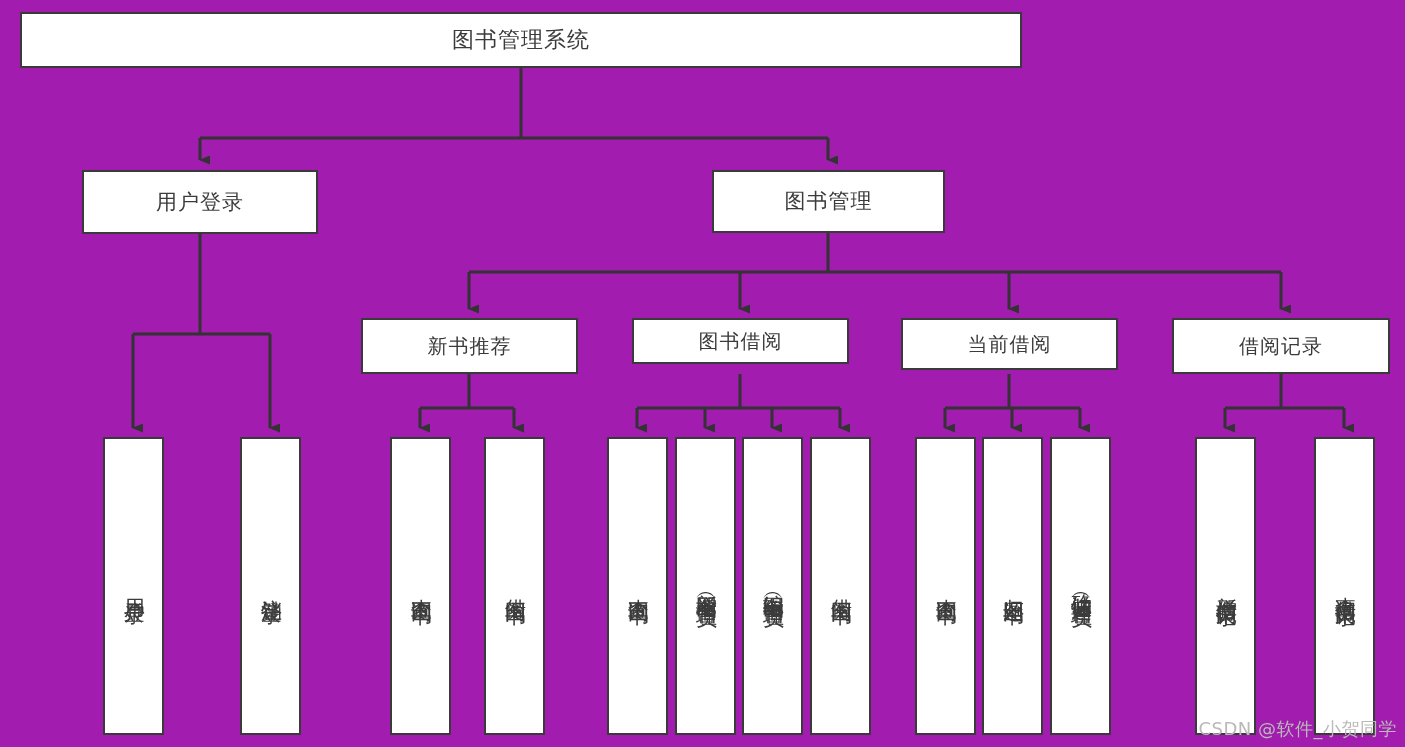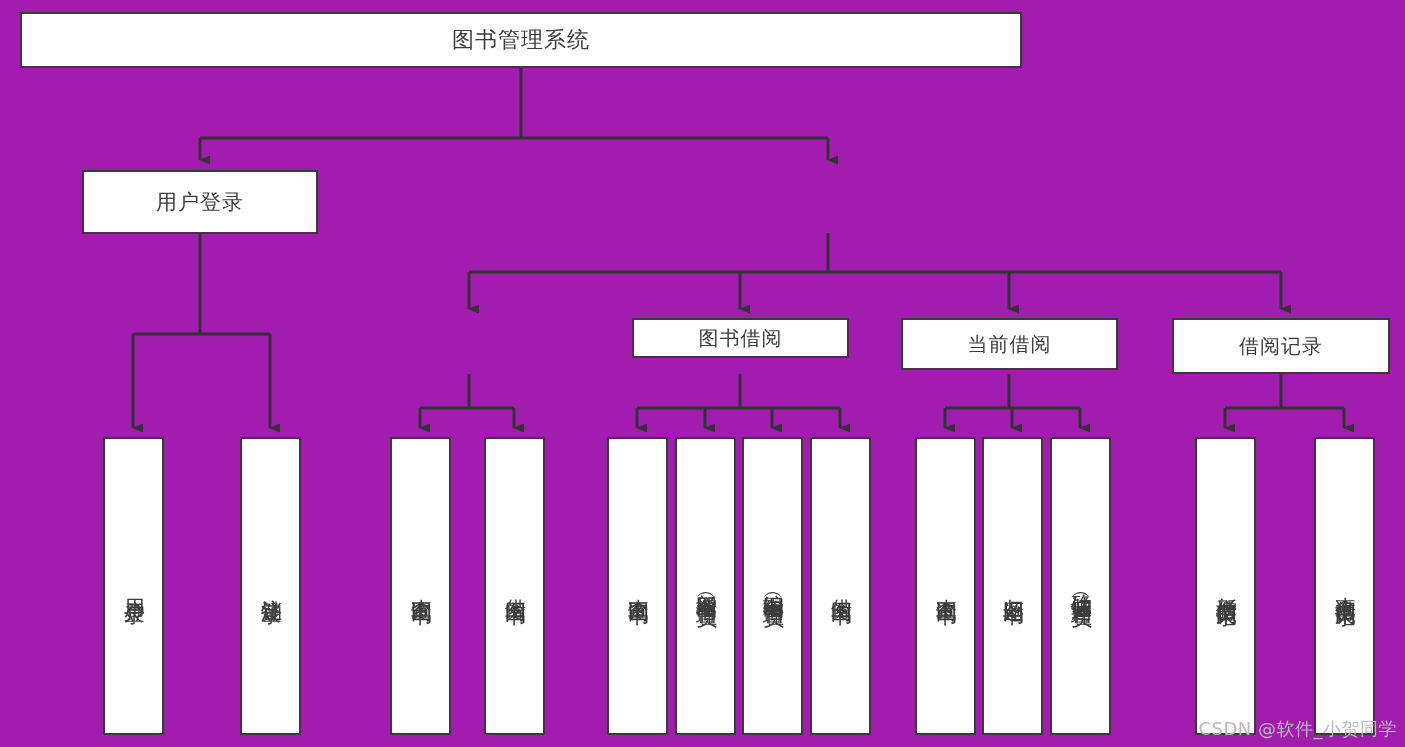--- a/index.html
+++ b/index.html
@@ -115,23 +115,29 @@
   </svg>
 
   <div class="node-box root" style="left:20px;top:12px;width:1002px;height:56px;">
     <span class="node-label">图书管理系统</span>
   </div>
 
   <div class="node-box level1" style="left:82px;top:170px;width:236px;height:64px;">
     <span class="node-label">用户登录</span>
   </div>
 
-
-
-  <div class="node-box level2" style="left:632px;top:318px;width:217px;height:40px;">
+  <div class="node-box level1" style="left:712px;top:170px;width:233px;height:63px;">
+    <span class="node-label">图书管理</span>
+  </div>
+
+  <div class="node-box level2" style="left:361px;top:318px;width:217px;height:56px;">
+    <span class="node-label">新书推荐</span>
+  </div>
+
+  <div class="node-box level2" style="left:632px;top:318px;width:217px;height:46px;">
     <span class="node-label">图书借阅</span>
   </div>
 
   <div class="node-box level2" style="left:901px;top:318px;width:217px;height:52px;">
     <span class="node-label">当前借阅</span>
   </div>
 
   <div class="node-box level2" style="left:1172px;top:318px;width:218px;height:56px;">
     <span class="node-label">借阅记录</span>
   </div>

